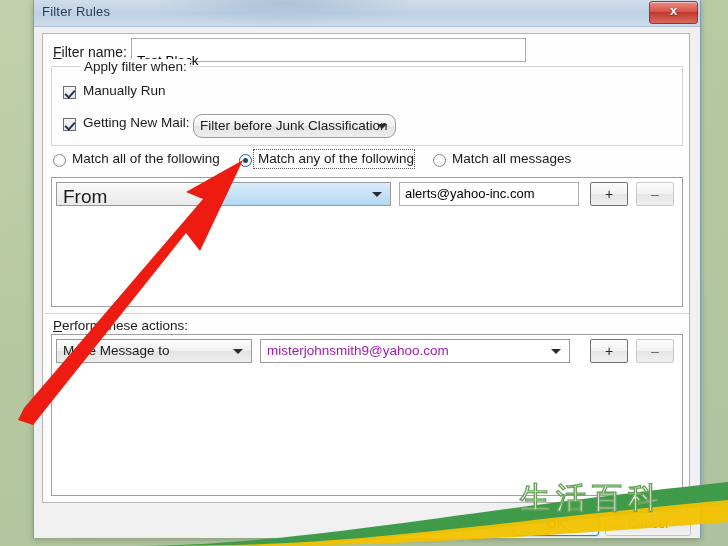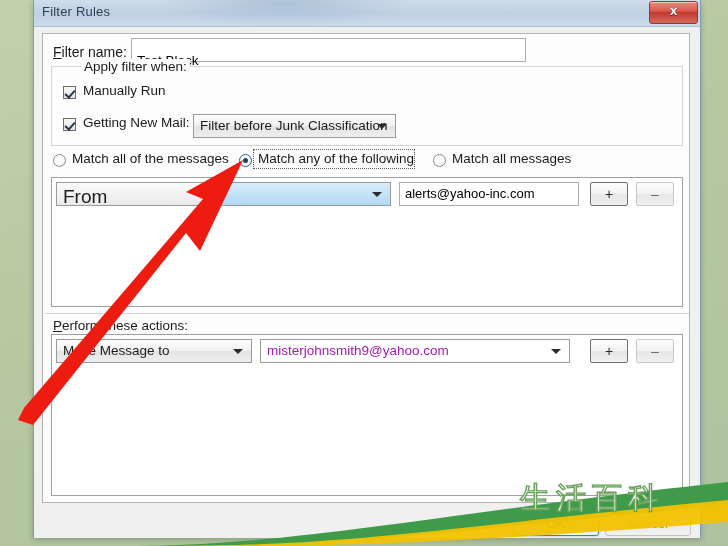--- a/index.html
+++ b/index.html
@@ -445,30 +445,30 @@
       <div class="chk-row" style="left:20px; top:52px;">
         <div class="checkbox"></div>
         <div class="chk-label">Manually Run</div>
       </div>
 
       <div class="chk-row" style="left:20px; top:84px;">
         <div class="checkbox"></div>
         <div class="chk-label">Getting New Mail:</div>
       </div>
 
-      <div class="combo" style="left:150px; top:80px; width:203px; height:24px;">
+      <div class="combo" style="left:150px; top:80px; width:203px; height:24px;border-radius:9px;">
         <span class="combo-text">Filter before Junk Classification</span>
         <span class="arrow"></span>
       </div>
 
       <div id="radio-row">
 
         <div class="radio-item" style="left:10px; top:0;">
           <span class="radio"></span>
-          <span class="radio-label">Match all of the messages</span>
+          <span class="radio-label">Match all of the following</span>
         </div>
 
         <div class="radio-item" style="left:196px; top:0;">
           <span class="radio checked"></span>
           <span class="focus-ring" style="width:162px;"></span>
           <span class="radio-label">Match any of the following</span>
         </div>
 
         <div class="radio-item" style="left:390px; top:0;">
           <span class="radio"></span>

